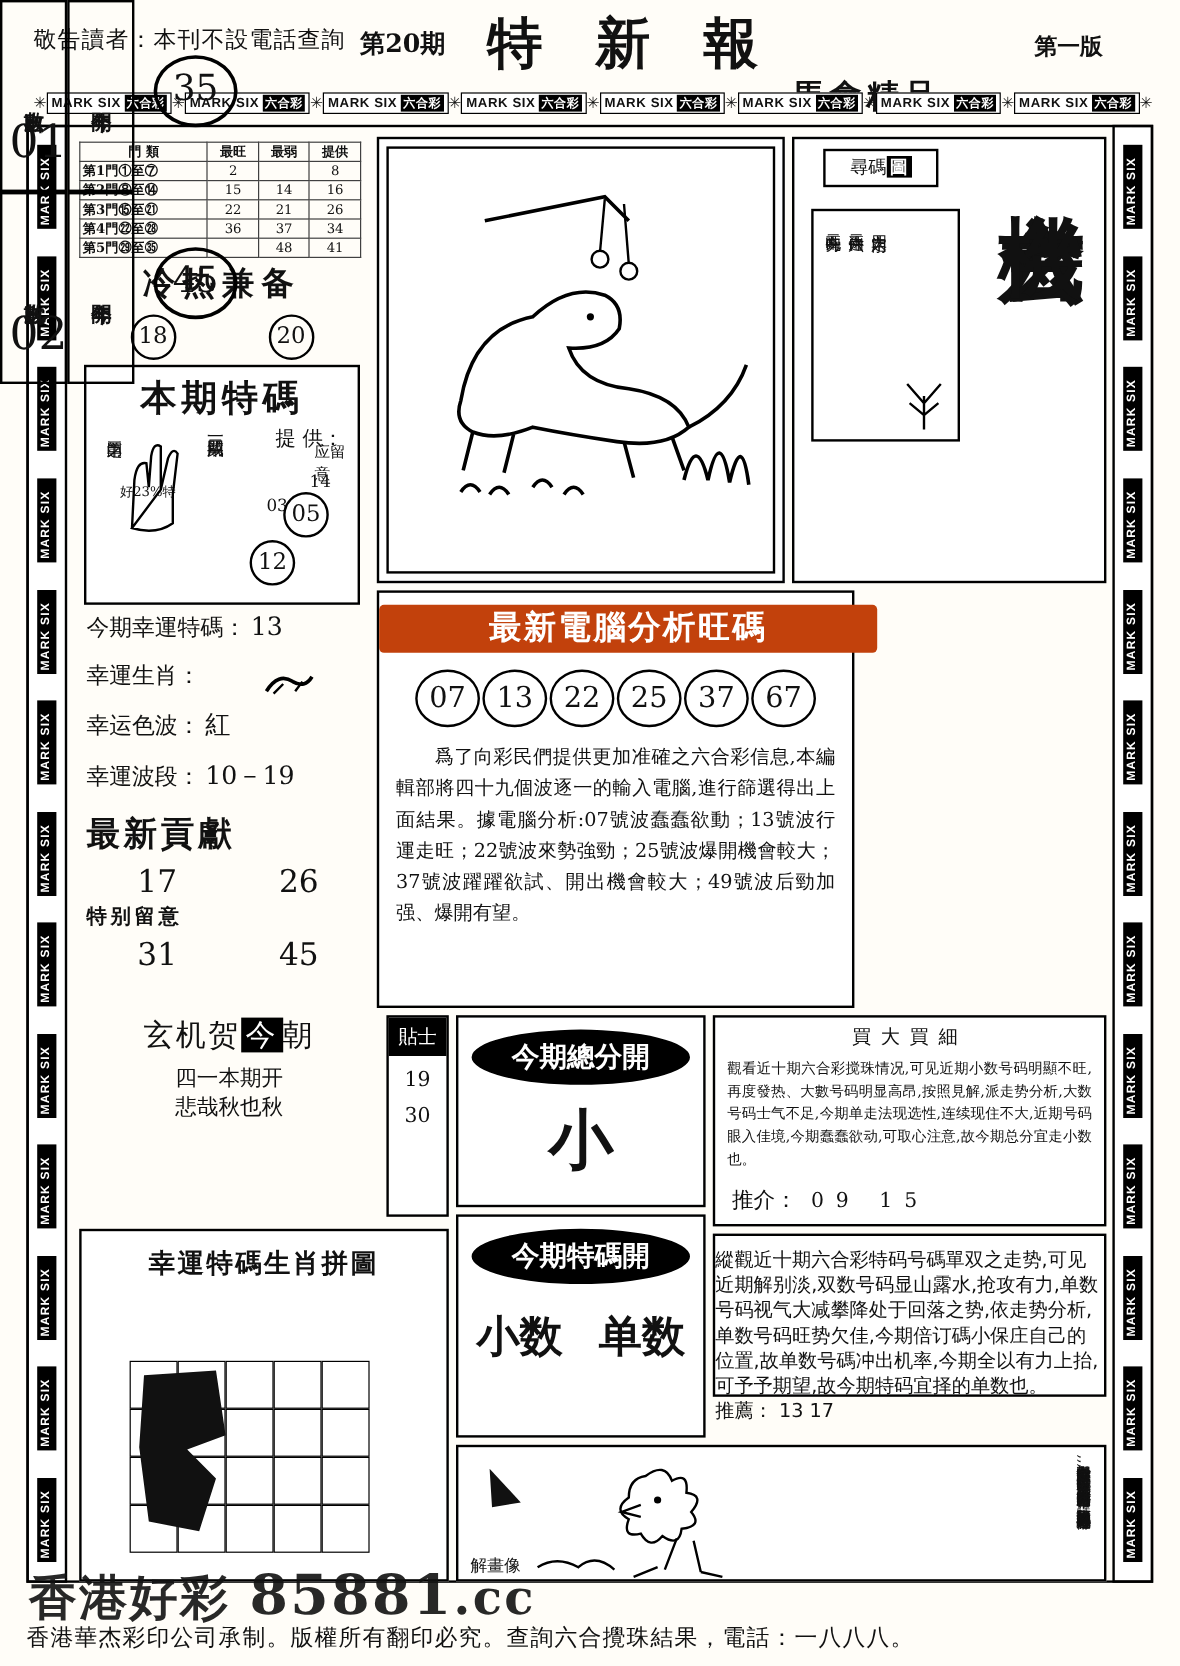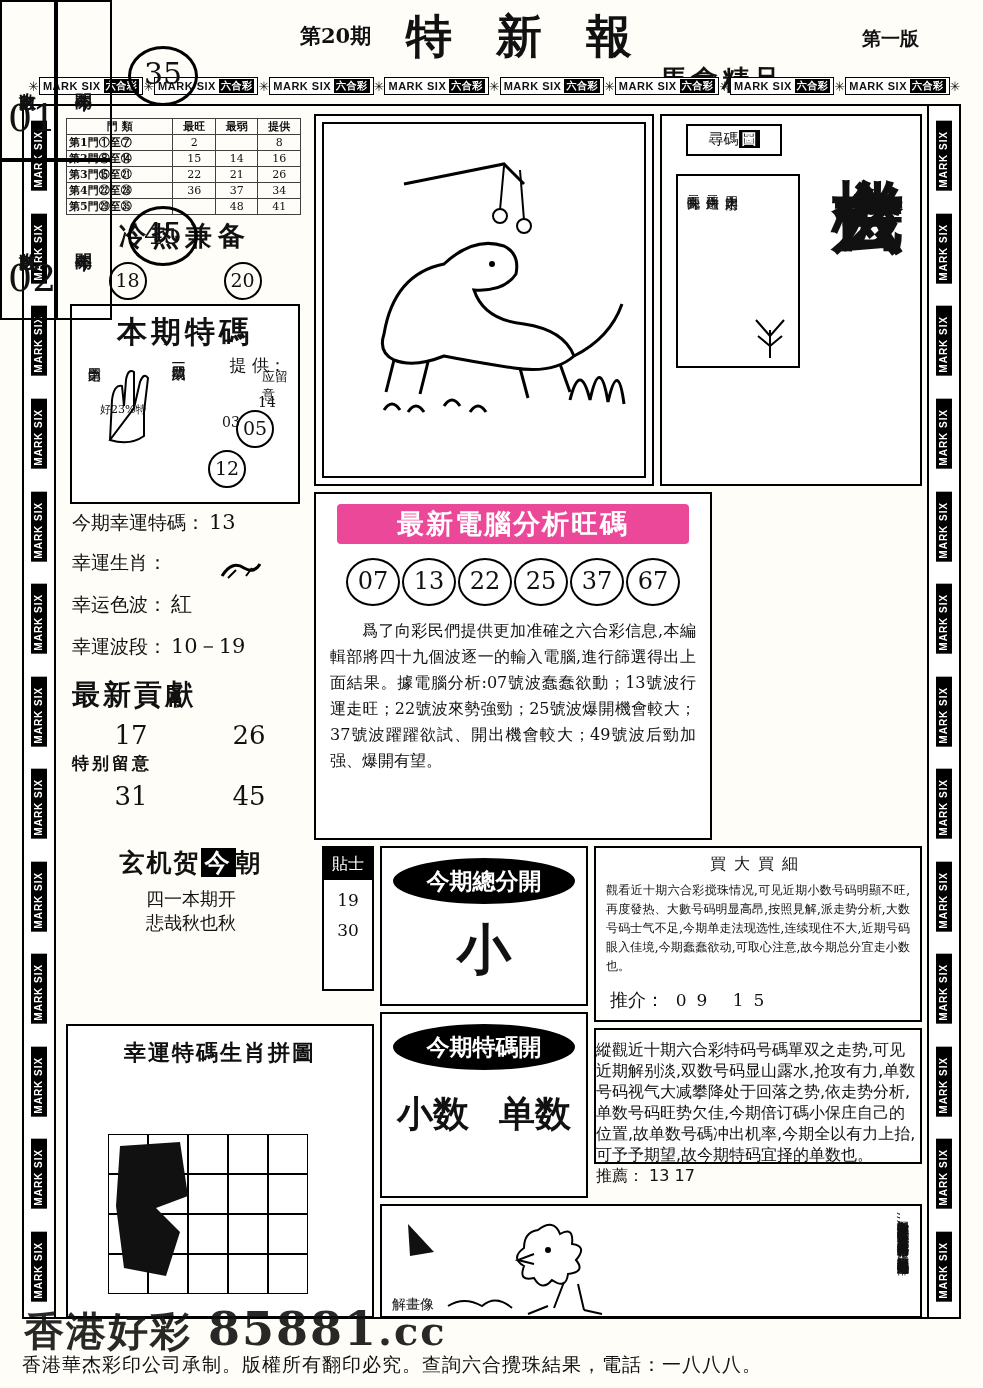--- a/index.html
+++ b/index.html
@@ -116,26 +116,26 @@
   .gong{position:absolute;left:72px;top:676px;width:236px;text-align:left;
     font-family:"DejaVu Serif",serif;}
   .gong .t{font-size:28px;font-weight:bold;letter-spacing:3px;}
   .gong .nums{display:flex;justify-content:space-around;font-size:26px;margin-top:6px;}
   .gong .liuyi{font-size:17px;font-weight:bold;letter-spacing:3px;margin-top:2px;}
   .gong .nums2{display:flex;justify-content:space-around;font-size:26px;margin-top:6px;}
 
   
   .xuanji{position:absolute;left:66px;top:846px;width:250px;text-align:center;
     font-family:"DejaVu Serif",serif;}
-  .xuanji .t{font-size:25px;font-weight:bold;letter-spacing:2px;}
+  .xuanji .t{font-size:25px;font-weight:normal;letter-spacing:2px;}
   .xuanji .t .inv{background:#000;color:#fff;padding:0 4px;}
   .xuanji .p{font-size:18px;line-height:24px;margin-top:8px;}
 
   
-  .tips{left:322px;top:846px;width:52px;height:145px;}
+  .tips{left:322px;top:846px;width:52px;height:168px;}
   .tips .hd{background:#000;color:#fff;text-align:center;font-size:16px;
     padding:6px 0;line-height:20px;font-family:"DejaVu Serif",serif;}
   .tips .n{text-align:center;font-size:17px;margin-top:10px;font-family:"DejaVu Serif",serif;}
 
   
   .puzzle{left:66px;top:1024px;width:308px;height:294px;}
   .puzzle .hd{text-align:center;font-size:22px;font-weight:bold;letter-spacing:2px;
     margin-top:12px;font-family:"DejaVu Serif",serif;}
   .grid{position:absolute;left:40px;top:108px;width:200px;height:160px;
     display:grid;grid-template-columns:repeat(5,1fr);grid-template-rows:repeat(4,1fr);}
@@ -151,21 +151,21 @@
     writing-mode:vertical-rl;line-height:86px;font-family:"DejaVu Serif",serif;}
   .scroll{position:absolute;left:14px;top:58px;width:120px;height:190px;border:2px solid #000;}
   .scroll .cap{position:absolute;left:8px;top:-52px;width:92px;height:28px;border:2px solid #000;
     text-align:center;font-size:15px;line-height:26px;font-family:"DejaVu Serif",serif;}
   .scroll .cap b{background:#000;color:#fff;padding:0 3px;}
   .scroll .txt{position:absolute;left:6px;top:10px;writing-mode:vertical-rl;
     font-size:13px;line-height:19px;height:150px;font-family:"DejaVu Serif",serif;}
 
   
   .comp{left:314px;top:492px;width:398px;height:348px;}
-  .comp .hd{margin:10px auto 0;width:352px;height:40px;background:#ec4899;color:#fff;
+  .comp .hd{margin:10px auto 0;width:415px;height:40px;background:#c2410c;color:#fff;
     text-align:center;font-size:27px;font-weight:bold;line-height:40px;letter-spacing:2px;
     border-radius:4px;font-family:"DejaVu Serif",serif;}
   .balls{display:flex;justify-content:center;gap:2px;margin-top:14px;}
   .ball{width:50px;height:44px;border:2px solid #000;border-radius:50%;
     font-size:24px;text-align:center;line-height:42px;font-family:"DejaVu Serif",serif;}
   .comp .p{margin:12px 14px 0;font-size:16px;line-height:26px;text-align:justify;
     text-indent:32px;font-family:"DejaVu Serif",serif;}
 
   
   .stat{left:718px;top:492px;width:204px;height:346px;}
@@ -218,20 +218,21 @@
 
   
   svg{display:block;}
 </style>
 </head>
 <body>
 
 <div class="page">
 
   <div class="masthead">
+    <div class="notice">敬告讀者：本刊不設電話查詢</div>
     <div class="issue">第20期</div>
     <div class="bigtitle">特 新 報</div>
     <div class="subtitle">馬會精品</div>
     <div class="edition">第一版</div>
   </div>
 
   <div class="strip" id="strip">
       <span class="flower">✳</span>
       <span class="m6">
         <span>MARK SIX</span>

